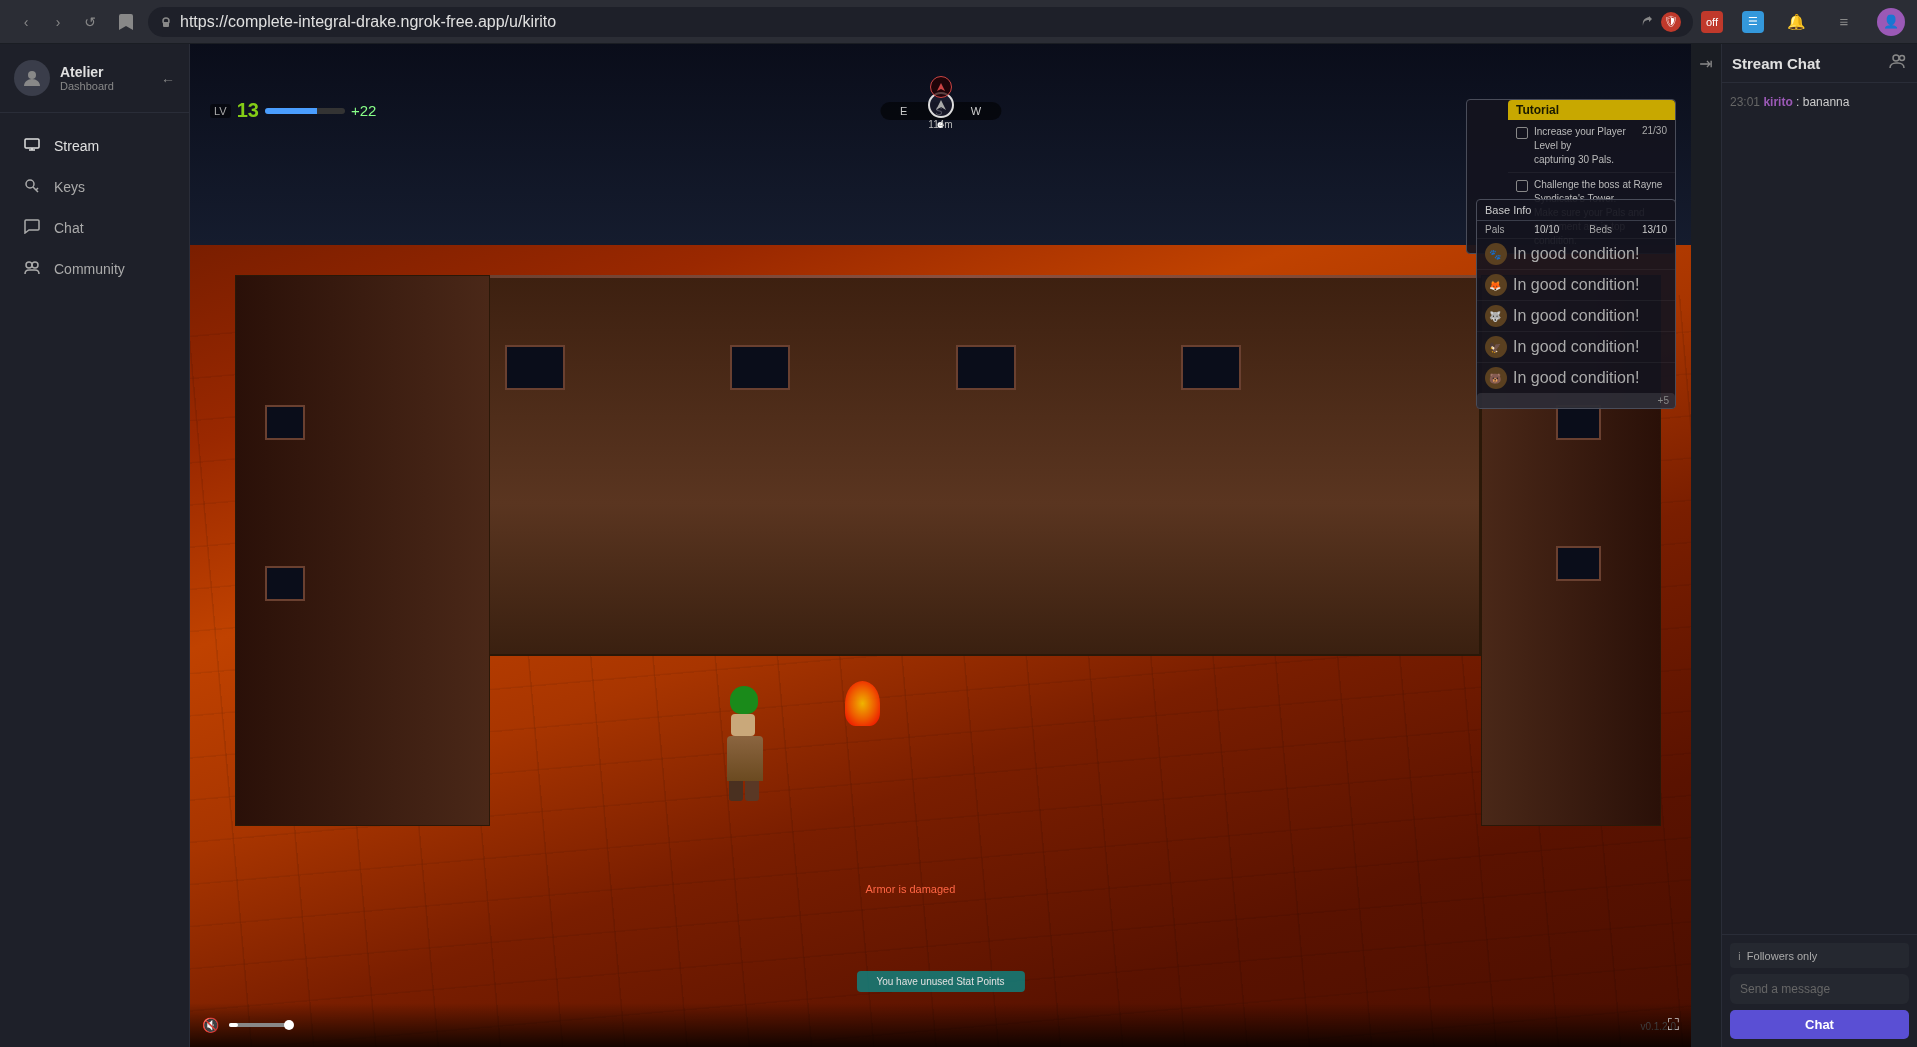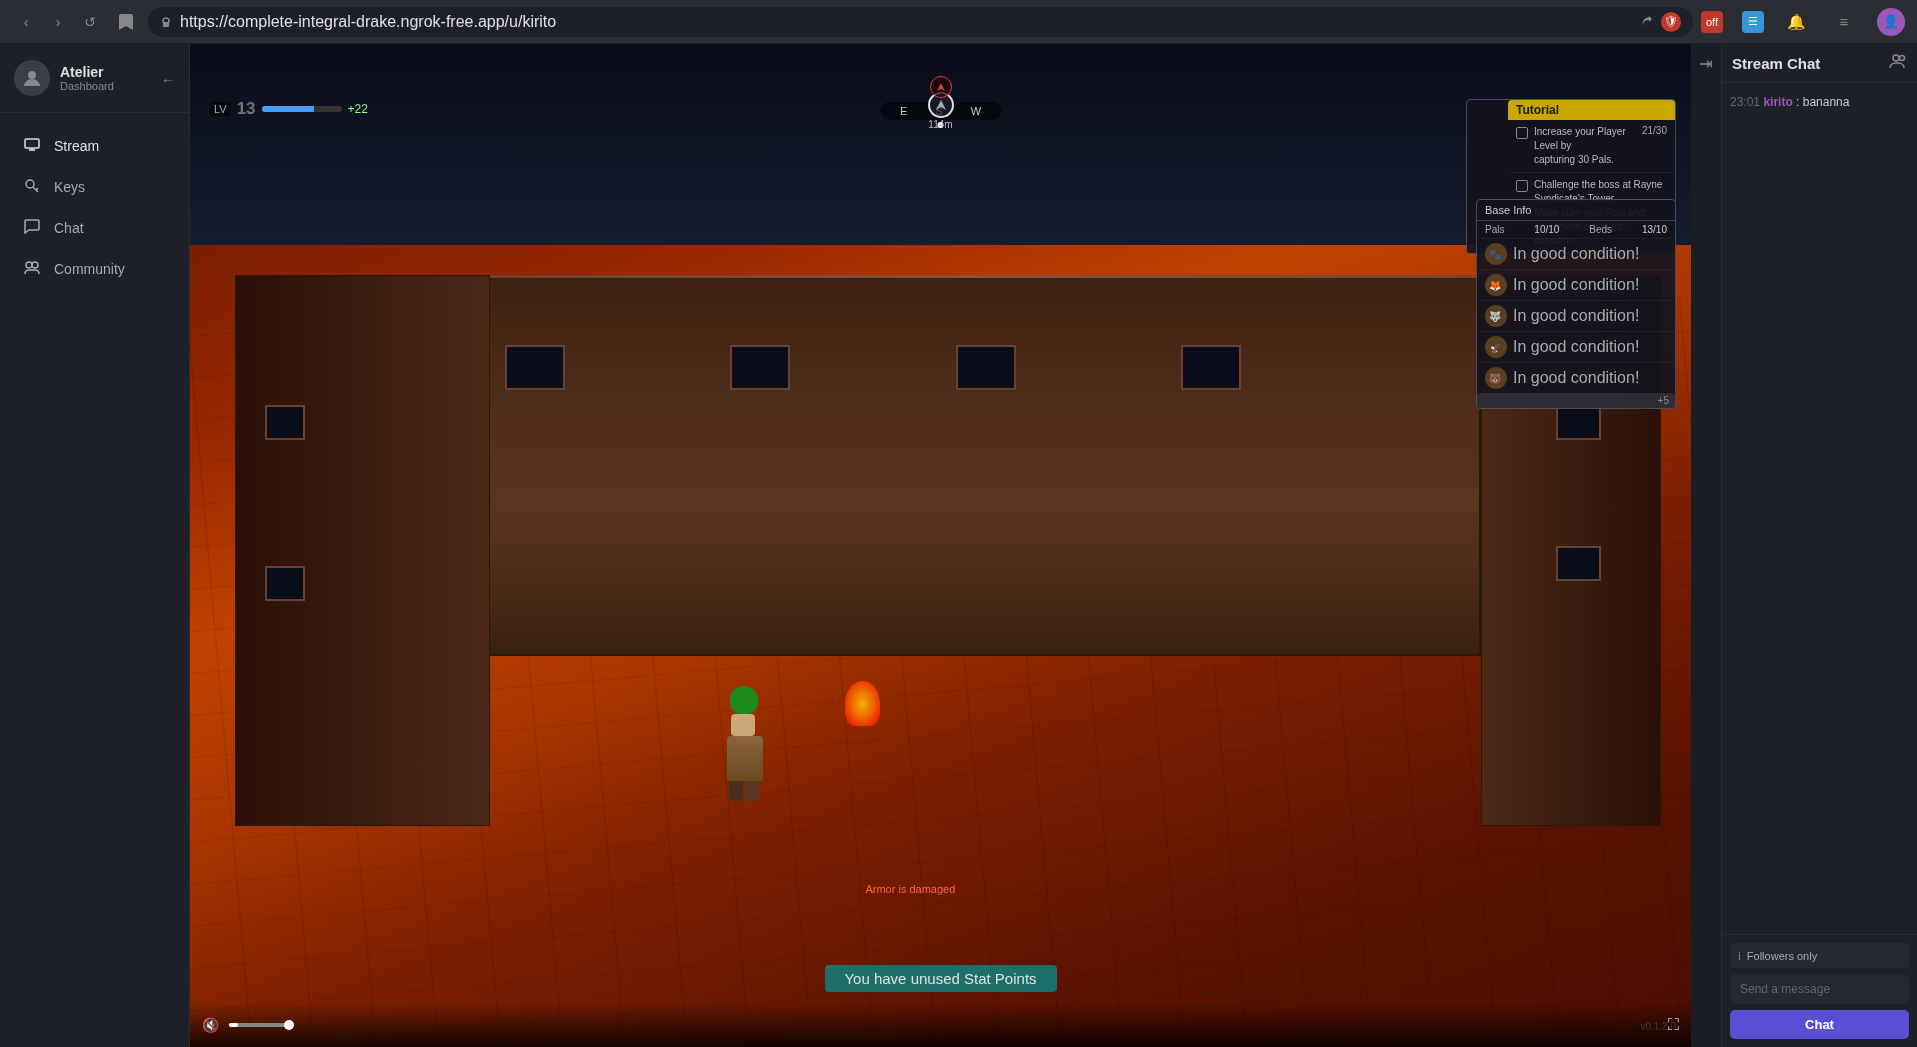--- a/index.html
+++ b/index.html
@@ -335,21 +335,21 @@
 
     
     .hud-bottom-msg {
       position: absolute;
       bottom: 55px;
       left: 50%;
       transform: translateX(-50%);
       background: rgba(0,150,150,0.7);
       padding: 5px 20px;
       border-radius: 4px;
-      font-size: 15px;
+      font-size: 10px;
       color: #e0e0e0;
       white-space: nowrap;
     }
 
     
     .hud-armor-msg {
       position: absolute;
       bottom: 152px;
       left: 45%;
       font-size: 11px;
@@ -668,27 +668,27 @@
         <div style="position:absolute;top:32px;left:50%;transform:translateX(-50%);">
           <div style="width:22px;height:22px;background:rgba(40,0,0,0.7);border-radius:50%;border:1px solid #cc4444;display:flex;align-items:center;justify-content:center;">
             <svg width="10" height="10" viewBox="0 0 10 10" fill="#cc4444">
                 <polygon points="5,1 9,9 5,7 1,9"></polygon>
               </svg>
           </div>
         </div>
 
         <div class="hud-level">
           <span style="font-size:11px;color:#aaa;background:rgba(0,0,0,0.5);padding:1px 4px;border-radius:3px;">LV</span>
-          <span style="font-size:17px;font-weight:700;color:#737373;">13</span>
+          <span style="font-size:20px;font-weight:700;color:#84cc16;">13</span>
           <div style="display:flex;flex-direction:column;gap:2px;">
             <div class="hud-xp-bar">
               <div class="hud-xp-fill"></div>
             </div>
           </div>
-          <span style="font-size:12px;color:#88ff88;">+22</span>
+          <span style="font-size:15px;color:#88ff88;">+22</span>
         </div>
 
         <div class="tutorial-panel">
           <div class="tutorial-header">Tutorial</div>
           <div class="tutorial-item">
             <div class="tutorial-checkbox"></div>
             <div class="tutorial-text">Increase your Player Level by<br>capturing 30 Pals.</div>
             <div class="tutorial-counter">21/30</div>
           </div>
           <div class="tutorial-item" style="border-bottom:none;">

